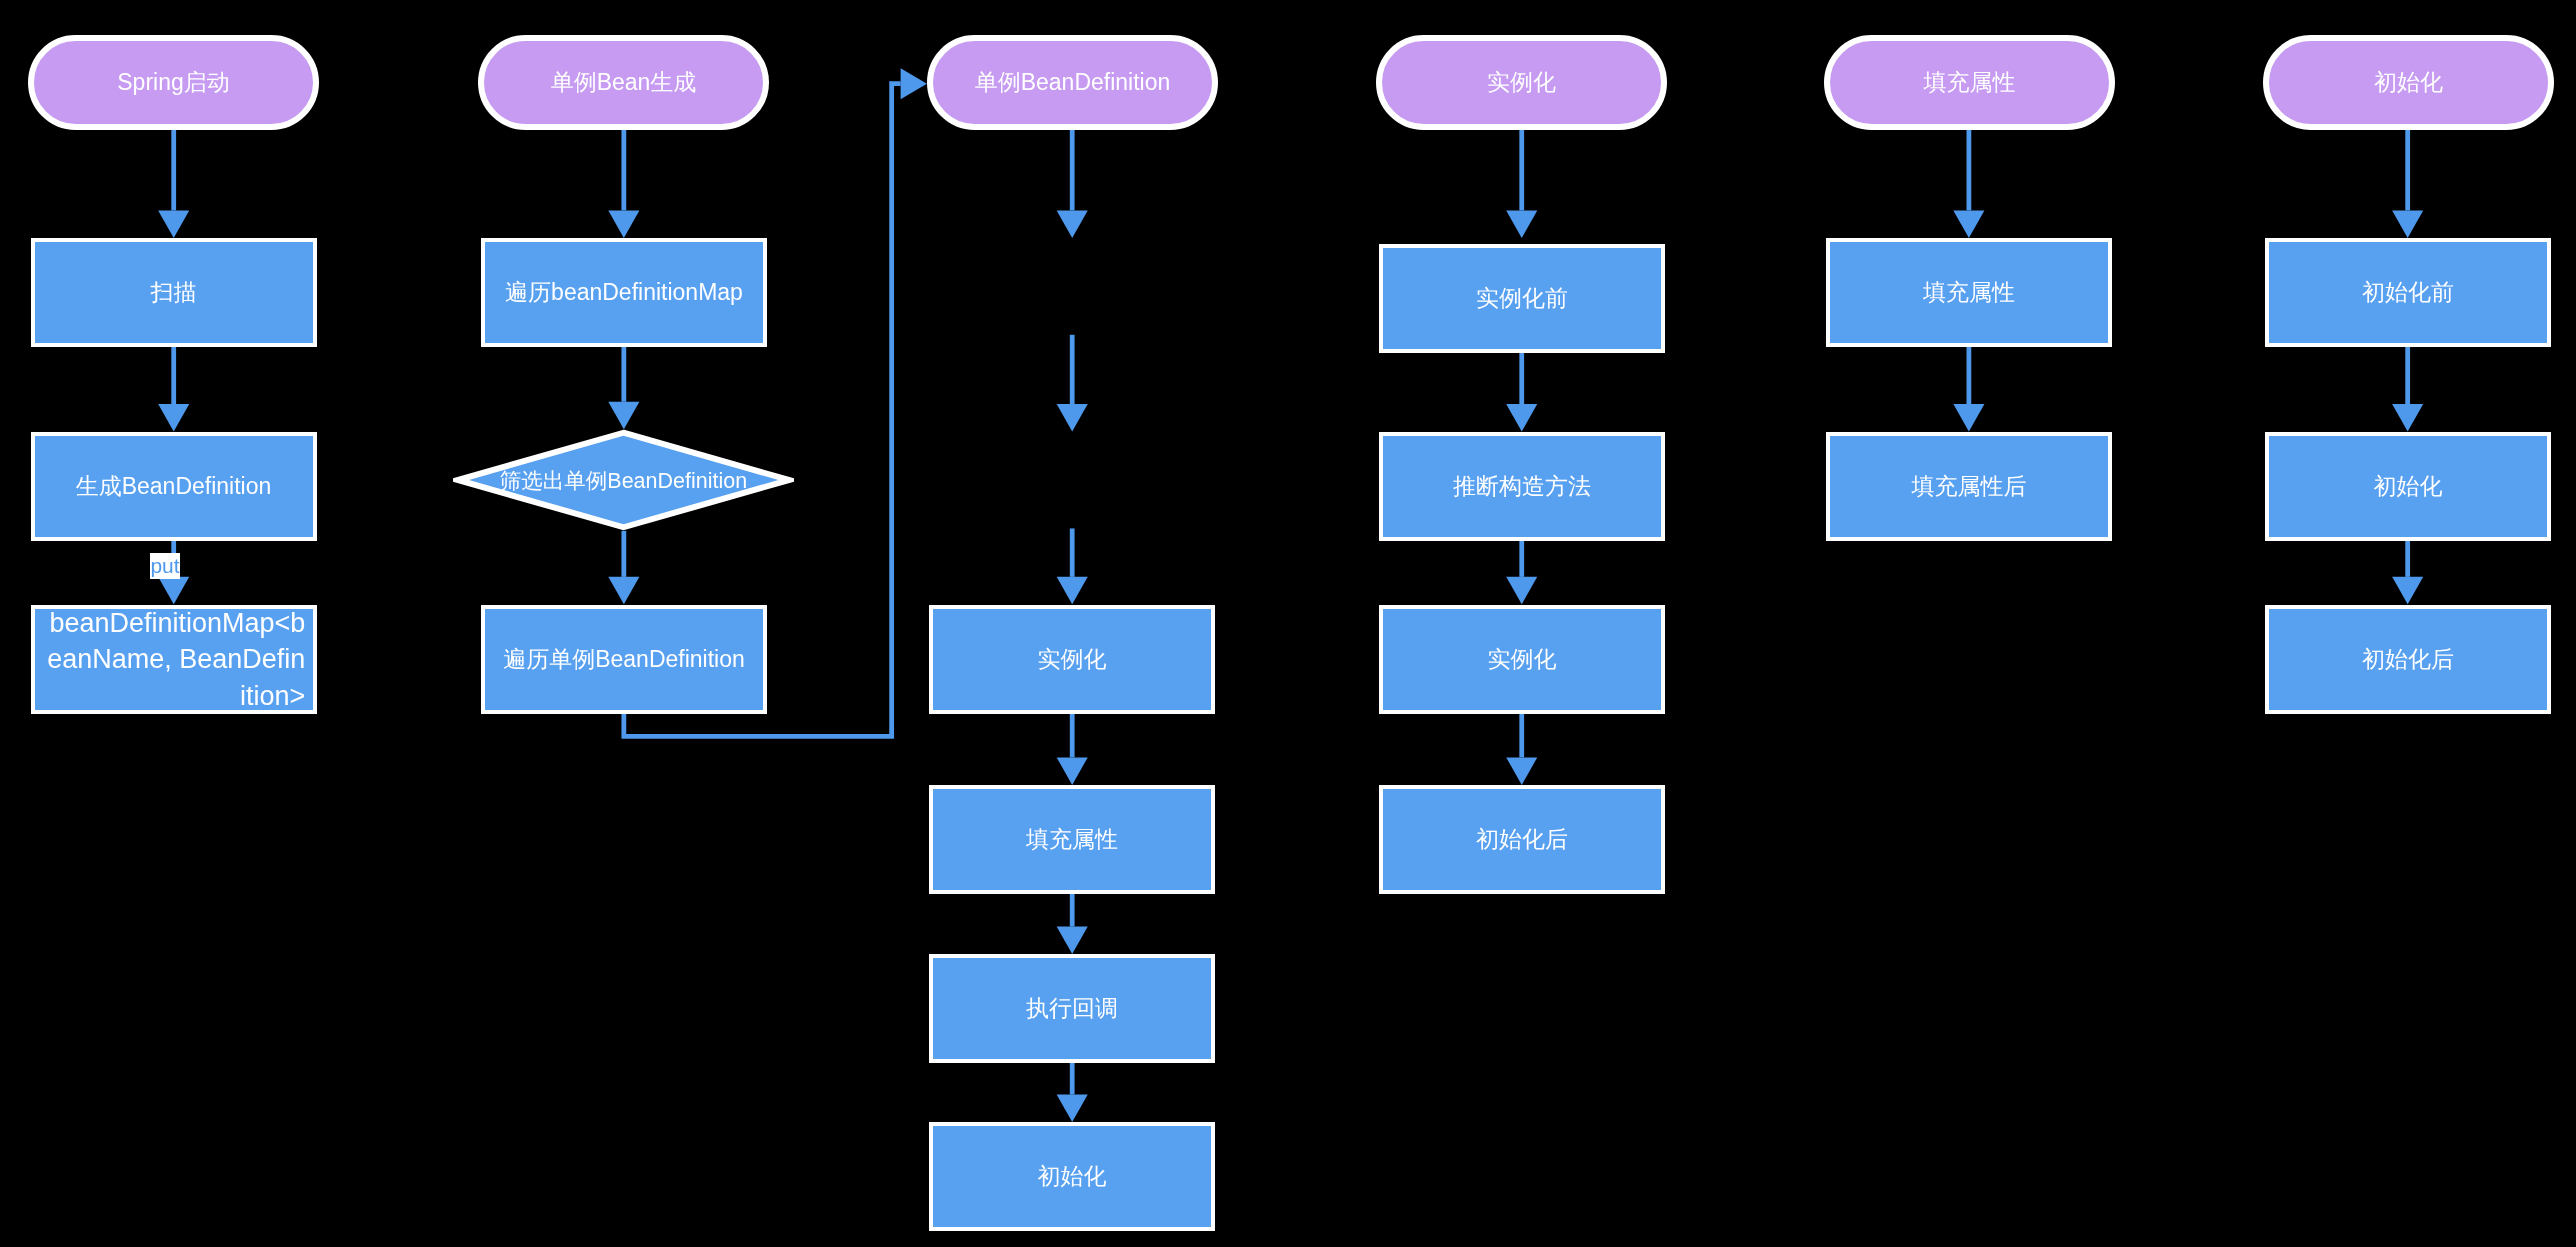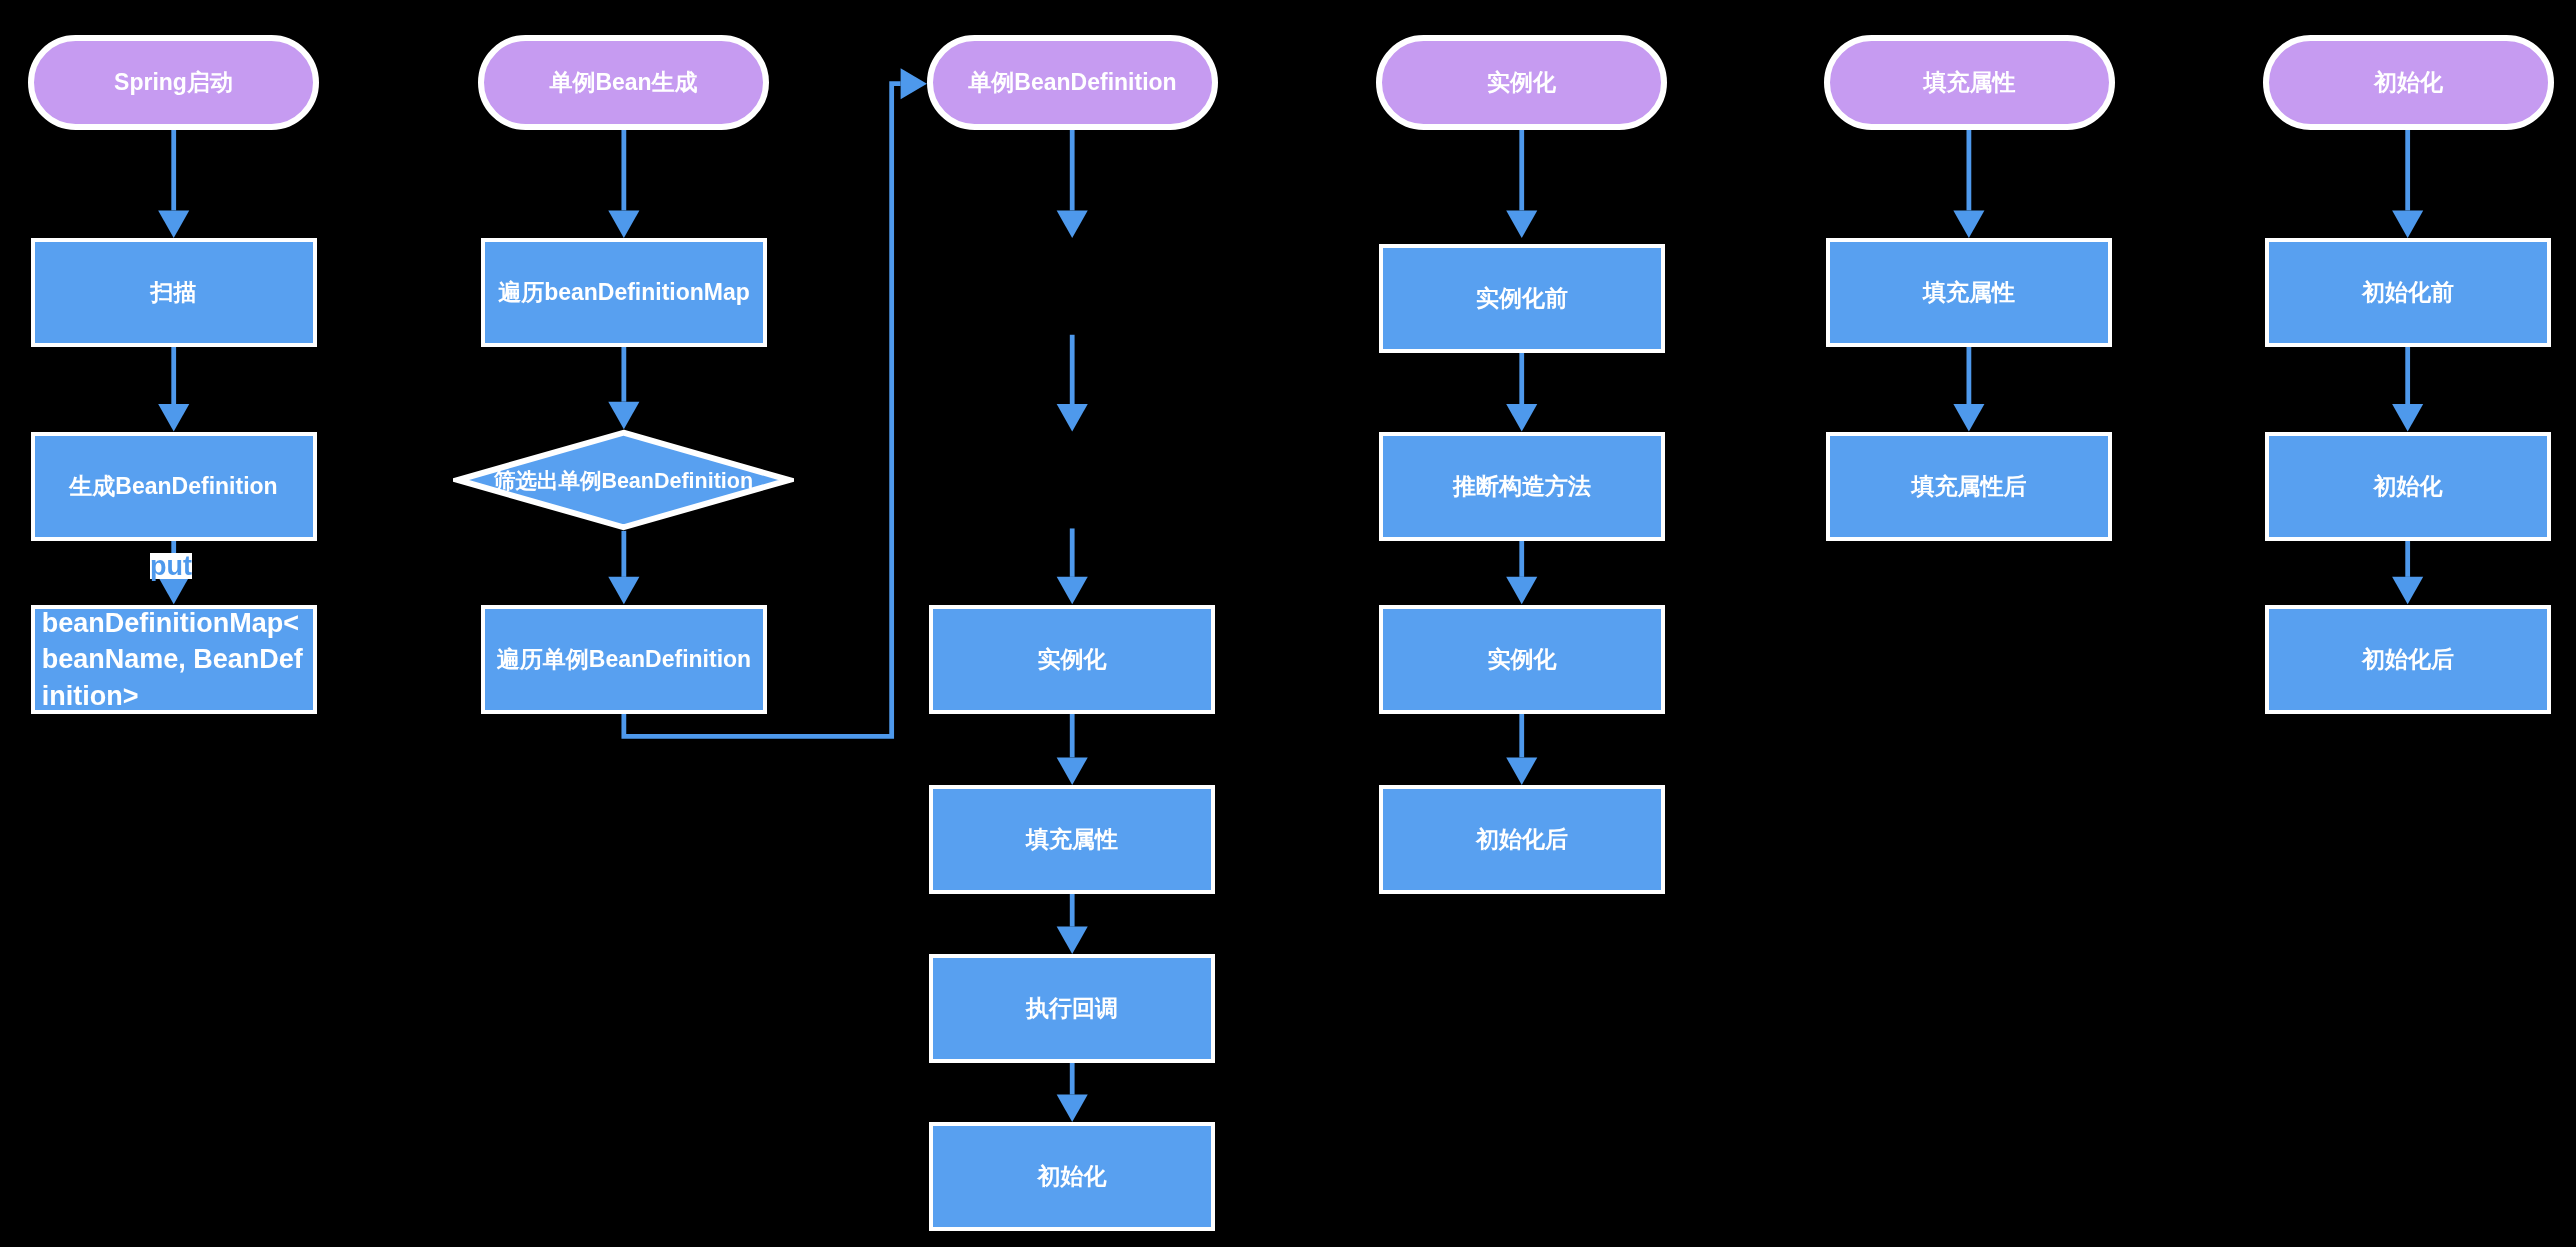--- a/index.html
+++ b/index.html
@@ -2,33 +2,33 @@
 <html style="--background: #000000; --pill-fill: #C69BF1; --node-fill: #58A0F0; --edge: #4E99EC; --text: #FFFFFF; --put-bg: #FFFFFF; --put-text: #4E99EC;font-size:9.6px"><head>
 <meta charset="utf-8">
 <style>
   html,body{margin:0;padding:0;background:#000;}
   .canvas{position:relative;width:2576px;height:1247px;background:var(--background,#000);
           font-family:"Liberation Sans","DejaVu Sans",sans-serif;overflow:hidden;}
   .edges{position:absolute;left:0;top:0;width:2576px;height:1247px;}
   .edge-line{stroke:var(--edge,#4e99ec);stroke-width:8;fill:none;}
   .arrowhead{fill:var(--edge,#4e99ec);stroke:none;}
   .node{position:absolute;display:flex;align-items:center;justify-content:center;
-        text-align:left;color:var(--text,#fff);font-weight:bold;}
+        text-align:right;color:var(--text,#fff);font-weight:normal;}
   .pill{width:291px;height:95px;background:var(--pill-fill,#c69bf1);border:6px solid #fff;
         border-radius:54px;box-sizing:border-box;font-size:23px;}
   .rect{width:286px;height:109px;background:var(--node-fill,#58a0f0);border:4.8px solid #fff;
         box-sizing:border-box;font-size:23px;}
   .rect>span{padding:0 7.2px;word-break:break-all;line-height:1.35;}
   .diamond{width:341px;height:102px;background:transparent;border:none;}
   .diamond svg{position:absolute;left:0;top:0;width:341px;height:102px;}
   .diamond .dfill{fill:var(--node-fill,#58a0f0);stroke:#fff;stroke-width:10;}
   .diamond>span{position:relative;z-index:1;font-size:21.5px;padding:0 4.8px;}
   .put-label{position:absolute;left:150px;top:553px;min-width:30px;height:26px;
-             background:var(--put-bg,#fff);color:var(--put-text,#4e99ec);font-weight:bold;
-             font-size:27px;display:flex;align-items:center;justify-content:center;z-index:2;}
+             background:var(--put-bg,#fff);color:var(--put-text,#4e99ec);font-weight:normal;
+             font-size:21px;display:flex;align-items:center;justify-content:center;z-index:2;}
 </style>
 </head>
 <body>
 
 <div class="canvas">
 
   <svg class="edges" xmlns="http://www.w3.org/2000/svg" viewBox="0 0 4308 2086" width="2576" height="1247">
 
     <path class="edge-line" d="M290 217 V352"></path>
     <polygon class="arrowhead" points="264,352 316,352 290,398"></polygon>

